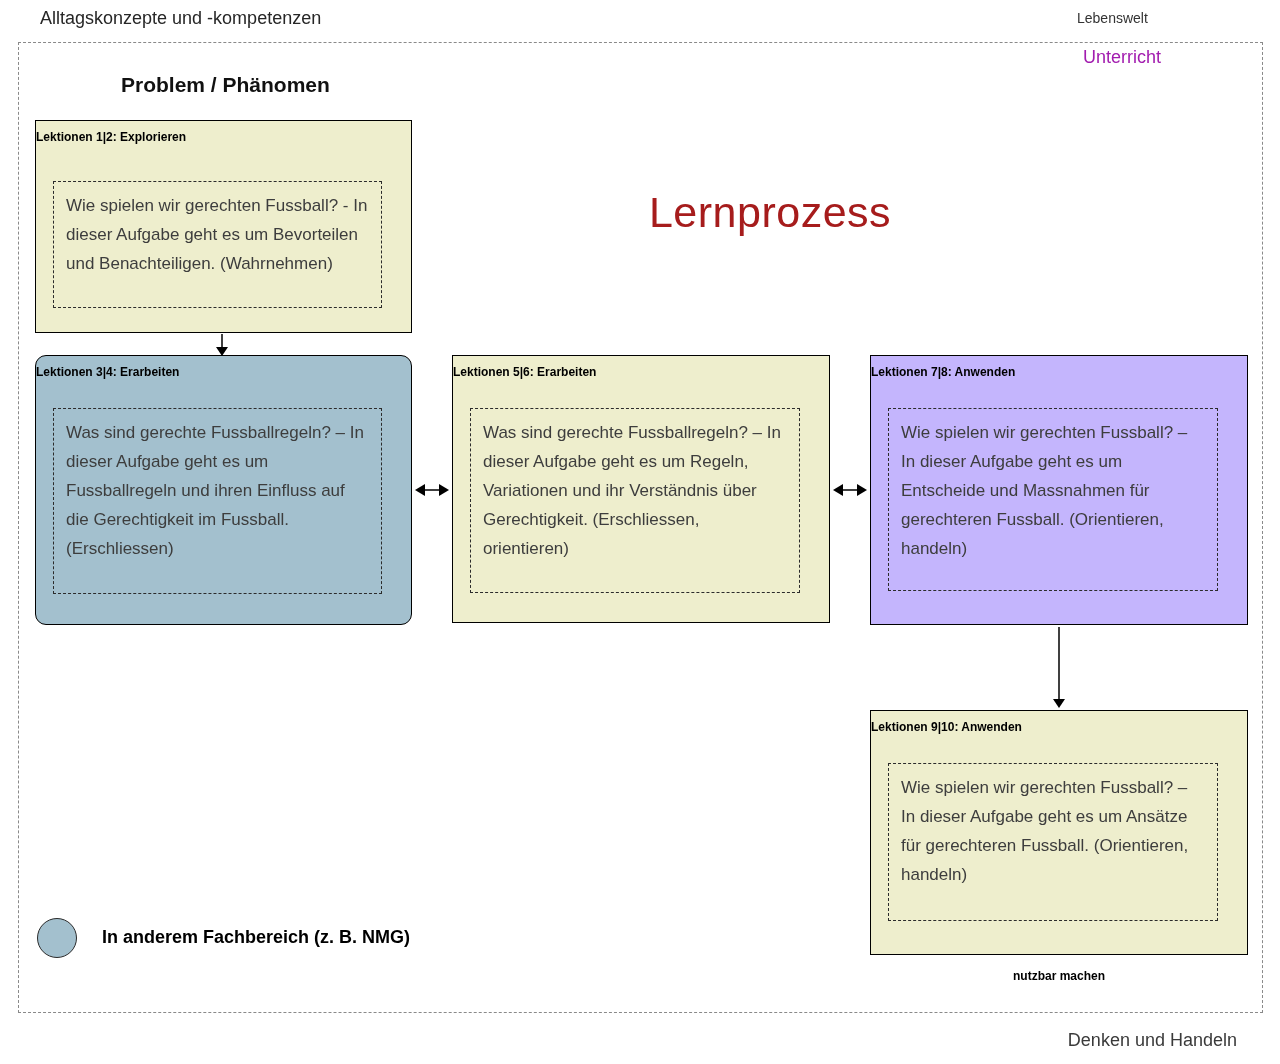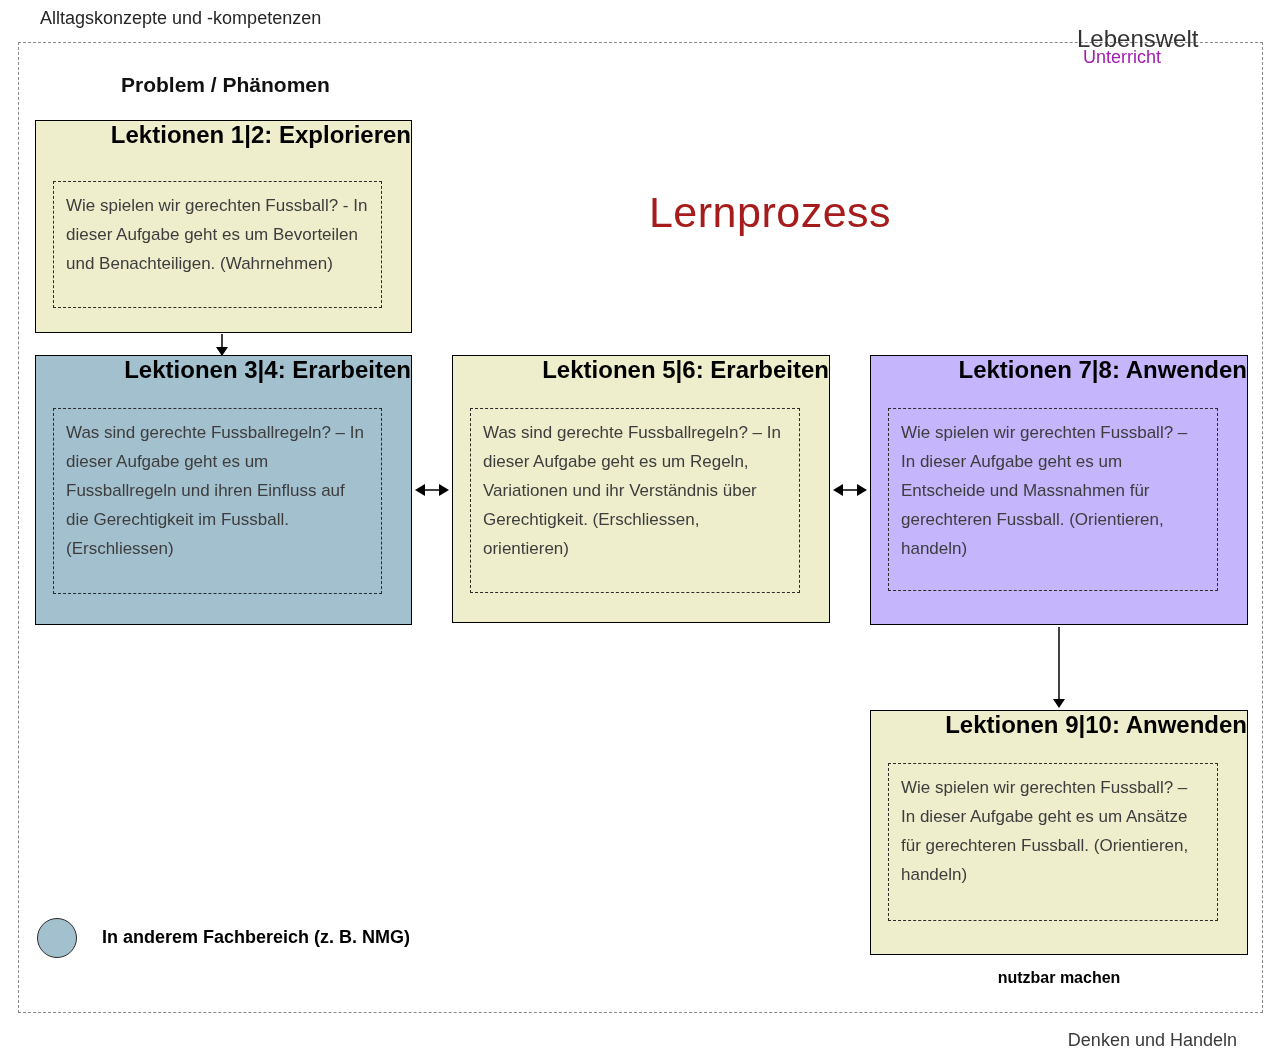--- a/index.html
+++ b/index.html
@@ -8,25 +8,25 @@
     position: relative;
     width: 1280px;
     height: 1064px;
     background: #ffffff;
     font-family: "Liberation Sans", sans-serif;
     color: #1f1f1f;
     overflow: hidden;
   }
   .lbl { position: absolute; white-space: nowrap; }
   .lbl-alltagskonzepte { left: 28px; top: 8px; font-size: 18px; color: #262626; margin-left: 12px; }
-  .lbl-lebenswelt { left: 1077px; top: 25px; font-size: 24px; color: #333333; }
+  .lbl-lebenswelt { left: 1077px; top: 10px; font-size: 14px; color: #333333; }
   .lbl-unterricht { left: 1083px; top: 47px; font-size: 18px; color: #a21caf; }
   .lbl-denken { right: 43px; top: 1030px; font-size: 18px; color: #3a3a3a; }
   .lbl-problem { left: 121px; top: 73px; font-size: 21px; font-weight: bold; color: #111111; }
-  .lbl-nutzbar { left: 870px; top: 969px; width: 378px; text-align: center; font-size: 16px; font-weight: bold; color: #000000; }
+  .lbl-nutzbar { left: 870px; top: 969px; width: 378px; text-align: center; font-size: 12px; font-weight: bold; color: #000000; }
 
   .frame {
     position: absolute;
     left: 18px; top: 42px;
     width: 1245px; height: 971px;
     border: 1px dashed #8a8a8a;
   }
 
   .main-title {
     position: absolute;
@@ -36,36 +36,37 @@
     font-size: 43px;
     color: #a61c1c;
     letter-spacing: 0.5px;
   }
 
   .box {
     position: absolute;
     border: 1.5px solid #000000;
   }
   .box-title {
-    text-align: right;
-    font-size: 24px;
+    margin-top: 9px;
+    text-align: left;
+    font-size: 12px;
     font-weight: bold;
     color: #000000;
   }
   .box-inner {
     position: absolute;
     left: 17px; right: 29px;
     border: 1px dashed #2b2b2b;
     padding: 9px 12px;
     font-size: 17px;
     line-height: 29px;
     color: #3d3d3d;
   }
   .box-l12   { left: 35px;  top: 120px; width: 377px; height: 213px; }
-  .box-l34   { left: 35px;  top: 355px; width: 377px; height: 270px; }
+  .box-l34   { left: 35px;  top: 355px; width: 377px; height: 270px; border-radius: 11px; }
   .box-l56   { left: 452px; top: 355px; width: 378px; height: 268px; }
   .box-l78   { left: 870px; top: 355px; width: 378px; height: 270px; }
   .box-l910  { left: 870px; top: 710px; width: 378px; height: 245px; }
   .inner-l12  { top: 60px; height: 127px; }
   .inner-l34  { top: 52px; height: 186px; }
   .inner-l56  { top: 52px; height: 185px; }
   .inner-l78  { top: 52px; height: 183px; }
   .inner-l910 { top: 52px; height: 158px; }
 
   .legend { position: absolute; left: 37px; top: 915px; }

